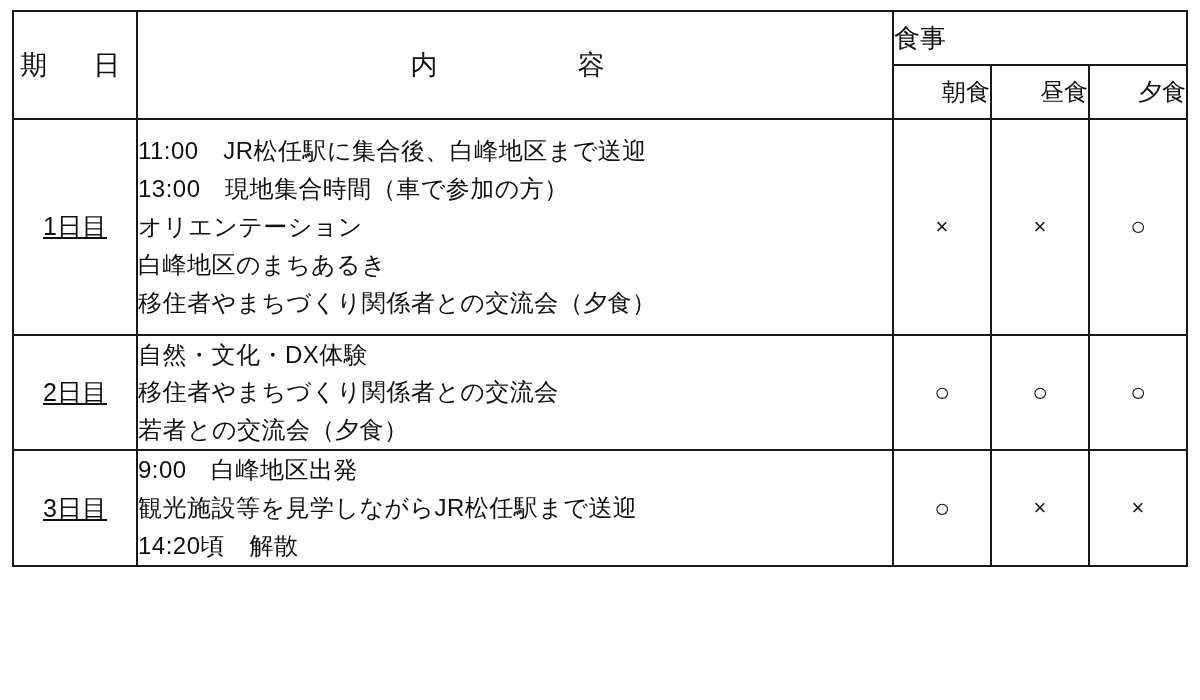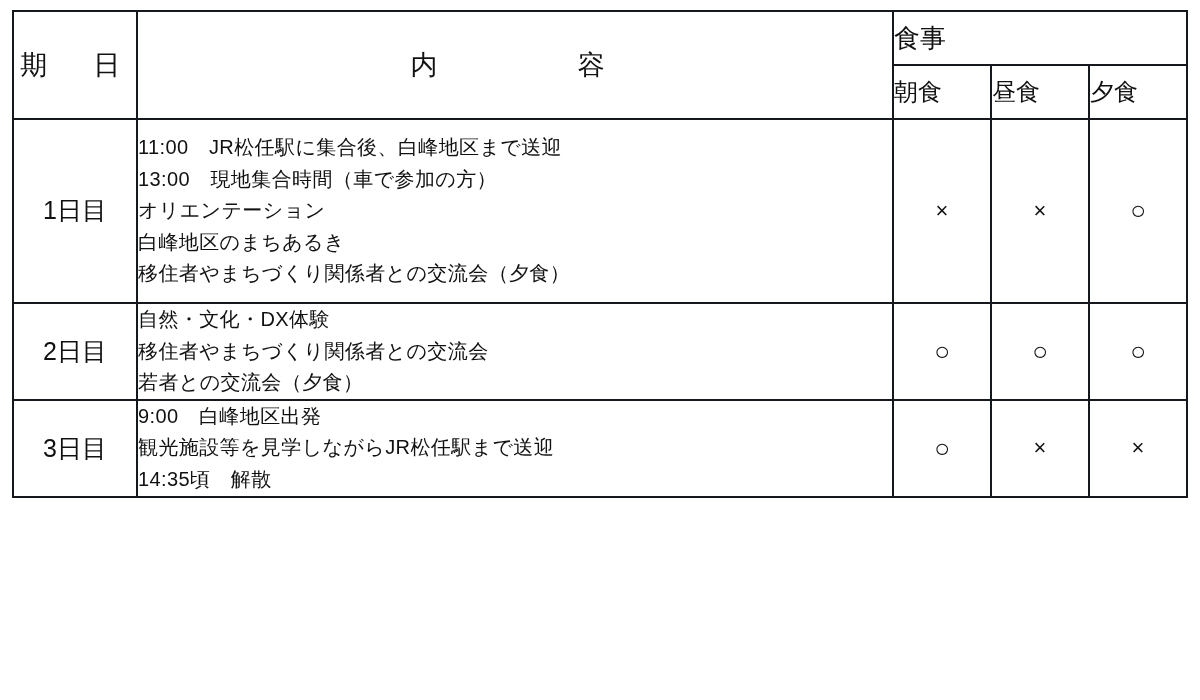--- a/index.html
+++ b/index.html
@@ -55,34 +55,35 @@
     padding: 4px 0 4px 10px;
     margin-top: 48px;
   }
   .th-meals-group {
     text-align: left;
     font-size: 26px;
     height: 52px;
     padding: 2px 0;
   }
   .th-meal {
-    text-align: left;
+    text-align: right;
     font-size: 24px;
     height: 52px;
     padding: 2px 0;
   }
   
   .td-date {
     text-align: center;
     font-size: 25px;
     padding: 6px 0;
+    text-decoration: underline;
   }
   .td-content {
     text-align: left;
-    font-size: 20px;
+    font-size: 24px;
     line-height: 1.58;
     padding: 10px 0 10px 16px;
     white-space: pre-line;
     letter-spacing: 0.02em;
   }
   .td-meal {
     text-align: center;
     font-size: 24px;
     padding: 6px 0;
   }
@@ -132,20 +133,20 @@
 移住者やまちづくり関係者との交流会
 若者との交流会（夕食）</td>
         <td class="td-meal mark-o">○</td>
         <td class="td-meal mark-o">○</td>
         <td class="td-meal mark-o">○</td>
       </tr>
       <tr>
         <td class="td-date">3日目</td>
         <td class="td-content">9:00　白峰地区出発
 観光施設等を見学しながらJR松任駅まで送迎
-14:35頃　解散</td>
+14:20頃　解散</td>
         <td class="td-meal mark-o">○</td>
         <td class="td-meal mark-x">×</td>
         <td class="td-meal mark-x">×</td>
       </tr>
     </tbody>
   </table>
 </div>
 
 </body></html>

